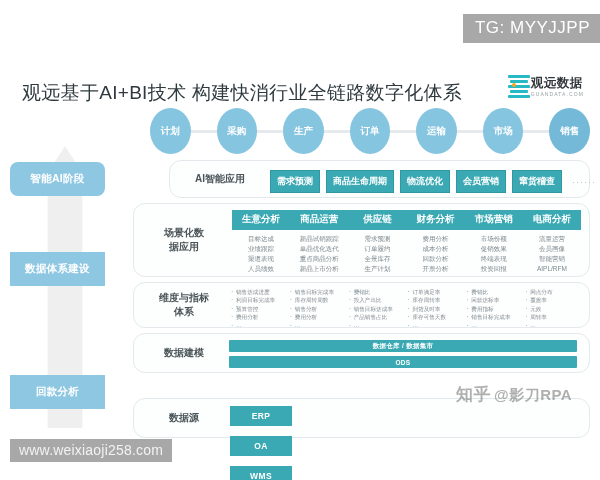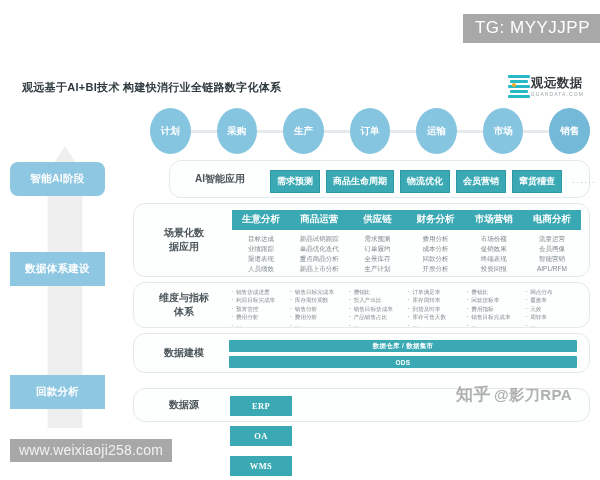--- a/index.html
+++ b/index.html
@@ -30,21 +30,21 @@
     position:absolute;left:456px;top:383px;
     color:rgba(110,110,110,.55);
     font-size:15px;font-weight:bold;white-space:nowrap;
     letter-spacing:.5px;
   }
   .wm-zhihu .zh{font-size:17px;margin-right:3px;}
 
   
   .title{
     position:absolute;left:22px;top:80px;
-    font-size:11px;font-weight:bold;color:#2f3a3f;
+    font-size:19px;font-weight:normal;color:#2f3a3f;
     letter-spacing:.3px;white-space:nowrap;
   }
   
   .logo{position:absolute;right:16px;top:74px;display:flex;align-items:center;gap:1px;}
   .logo-mark{width:22px;height:26px;position:relative;}
   .logo-mark i{position:absolute;left:0;height:2.6px;background:#27b9c4;border-radius:1px;display:block;}
   .logo-mark i:nth-child(1){top:1px;width:22px;}
   .logo-mark i:nth-child(2){top:6px;width:18px;left:2px;}
   .logo-mark i:nth-child(3){top:11px;width:22px;}
   .logo-mark i:nth-child(4){top:16px;width:18px;left:2px;}
@@ -132,21 +132,21 @@
   .p4{top:333px;height:40px;}
   .p4 .bars{position:absolute;left:95px;right:12px;top:6px;}
   .bar{
     background:#3aa9b4;color:#ffffff;height:12px;border-radius:1px;
     display:flex;align-items:center;justify-content:center;
     font-size:6.5px;font-weight:bold;letter-spacing:.3px;
   }
   .bar+.bar{margin-top:4px;}
 
   
-  .p5{top:388px;height:34px;font-family:Liberation Serif, serif;}
+  .p5{top:398px;height:40px;}
   .p5 .srcs{position:absolute;left:96px;top:7px;display:flex;gap:10px;flex-direction:column;}
   .src{
     width:62px;height:20px;background:#3aa9b4;color:#fff;
     display:flex;align-items:center;justify-content:center;
     font-size:8.5px;font-weight:bold;letter-spacing:.4px;
   }
 </style>
 </head>
 <body>
 

